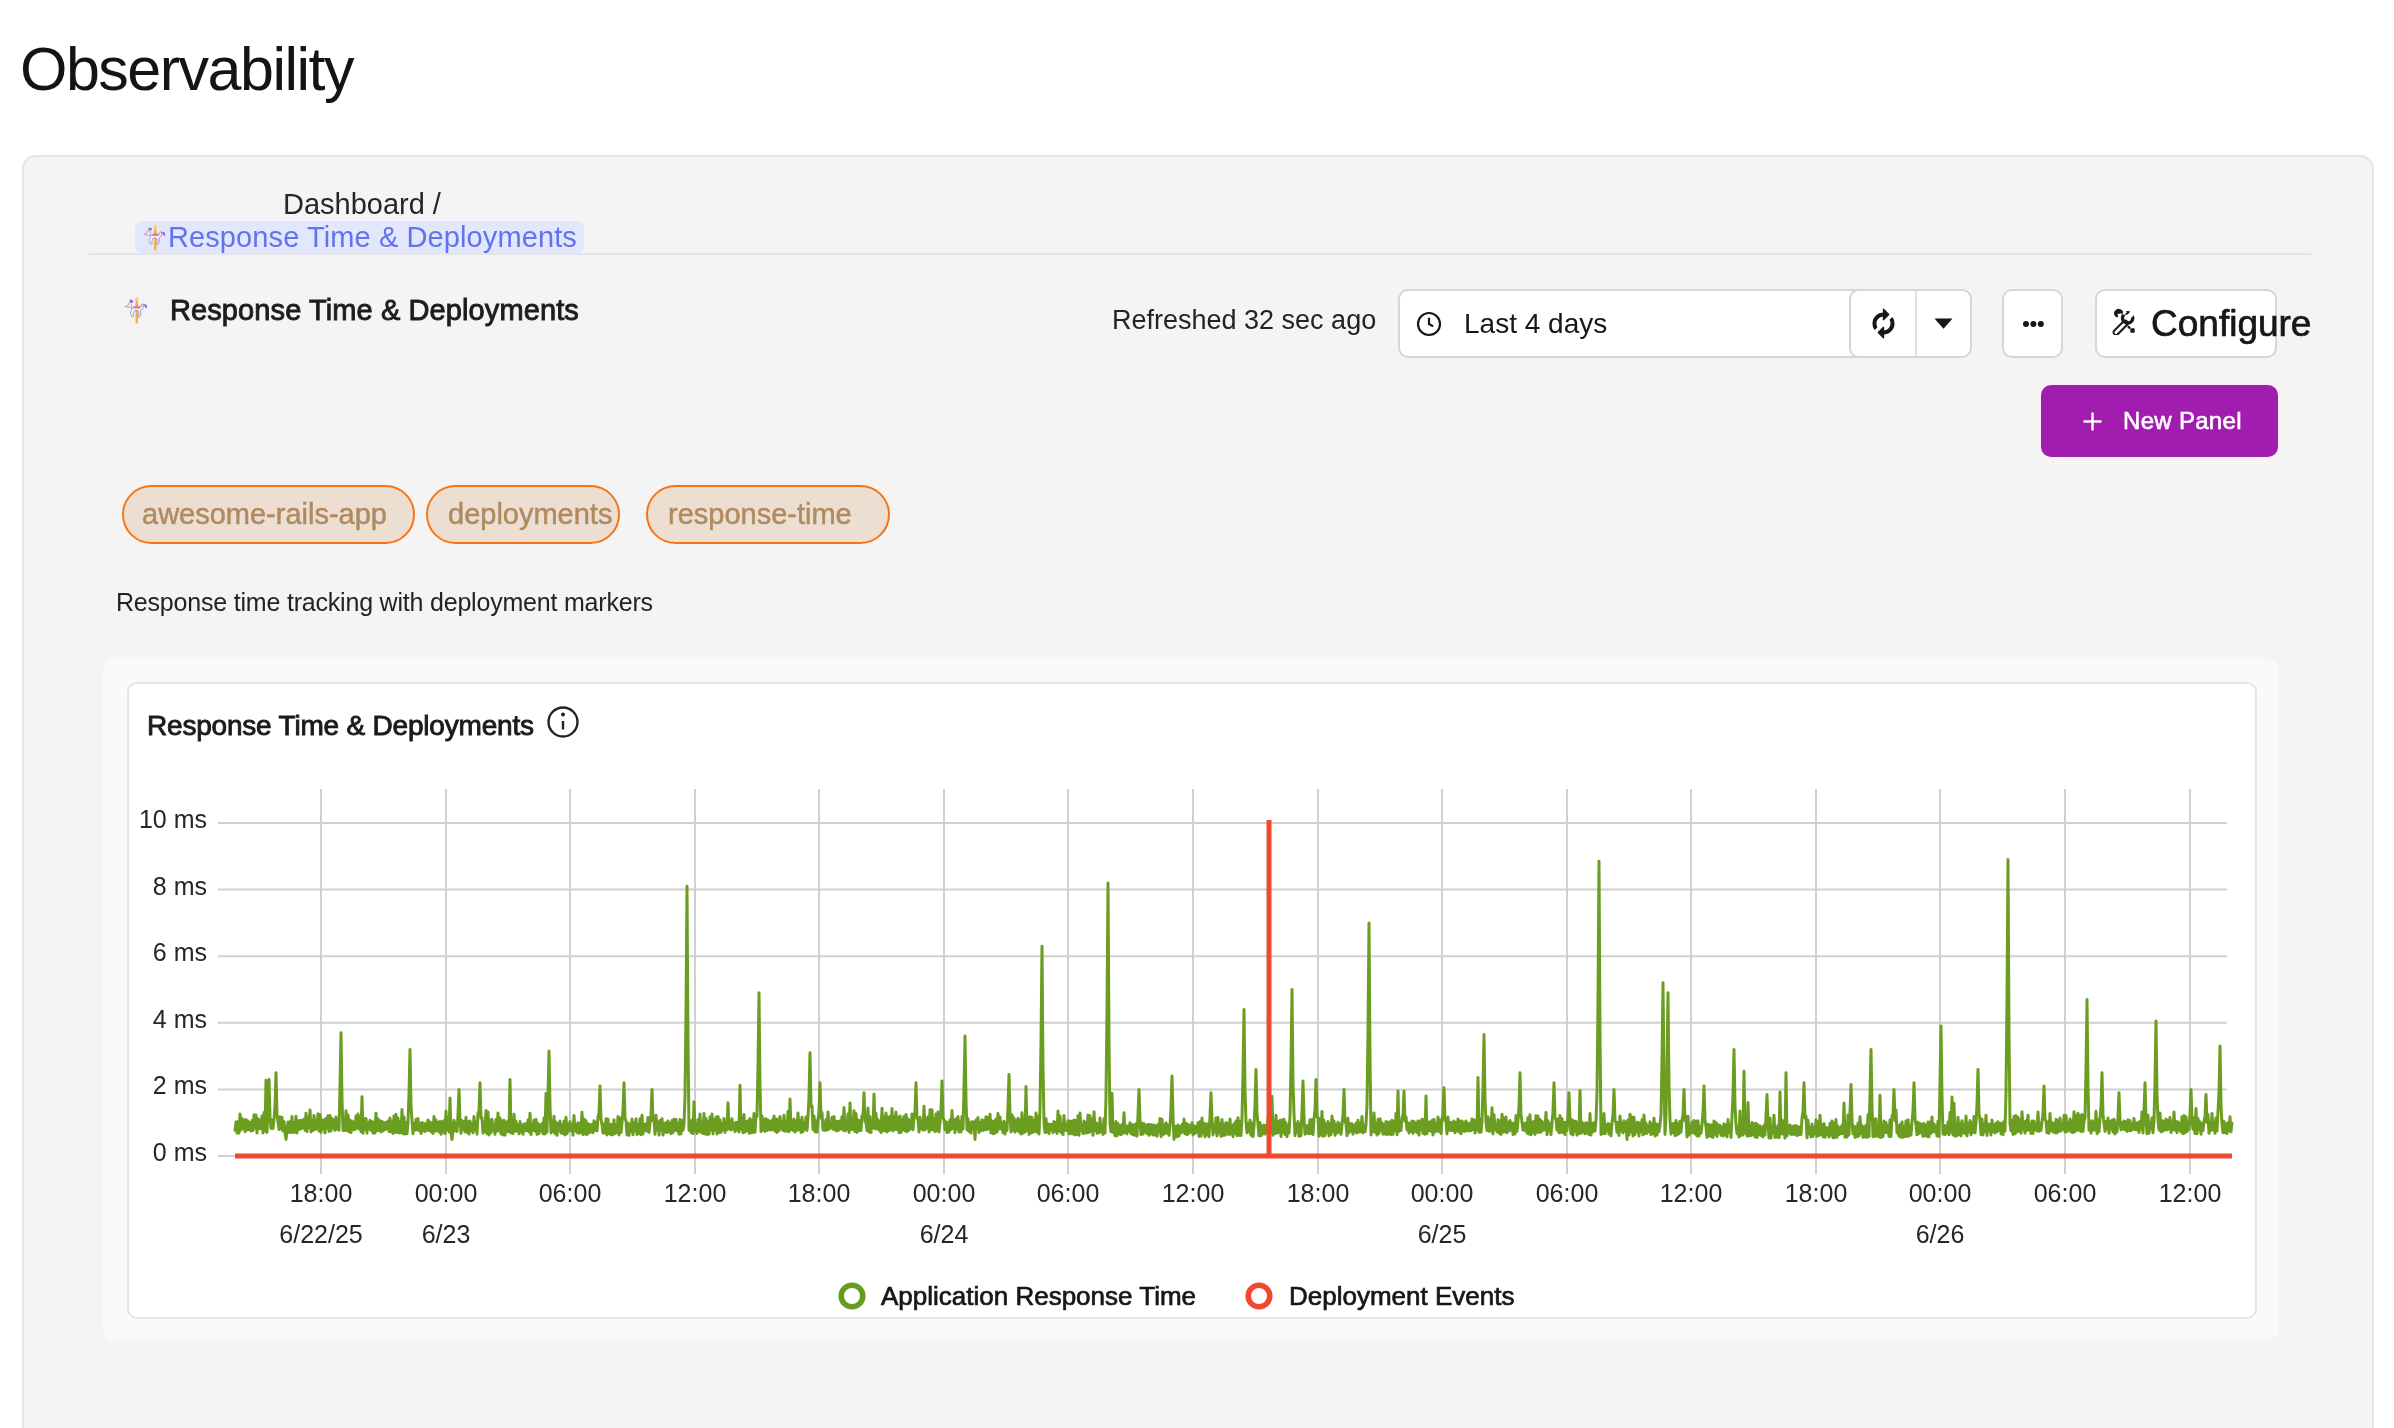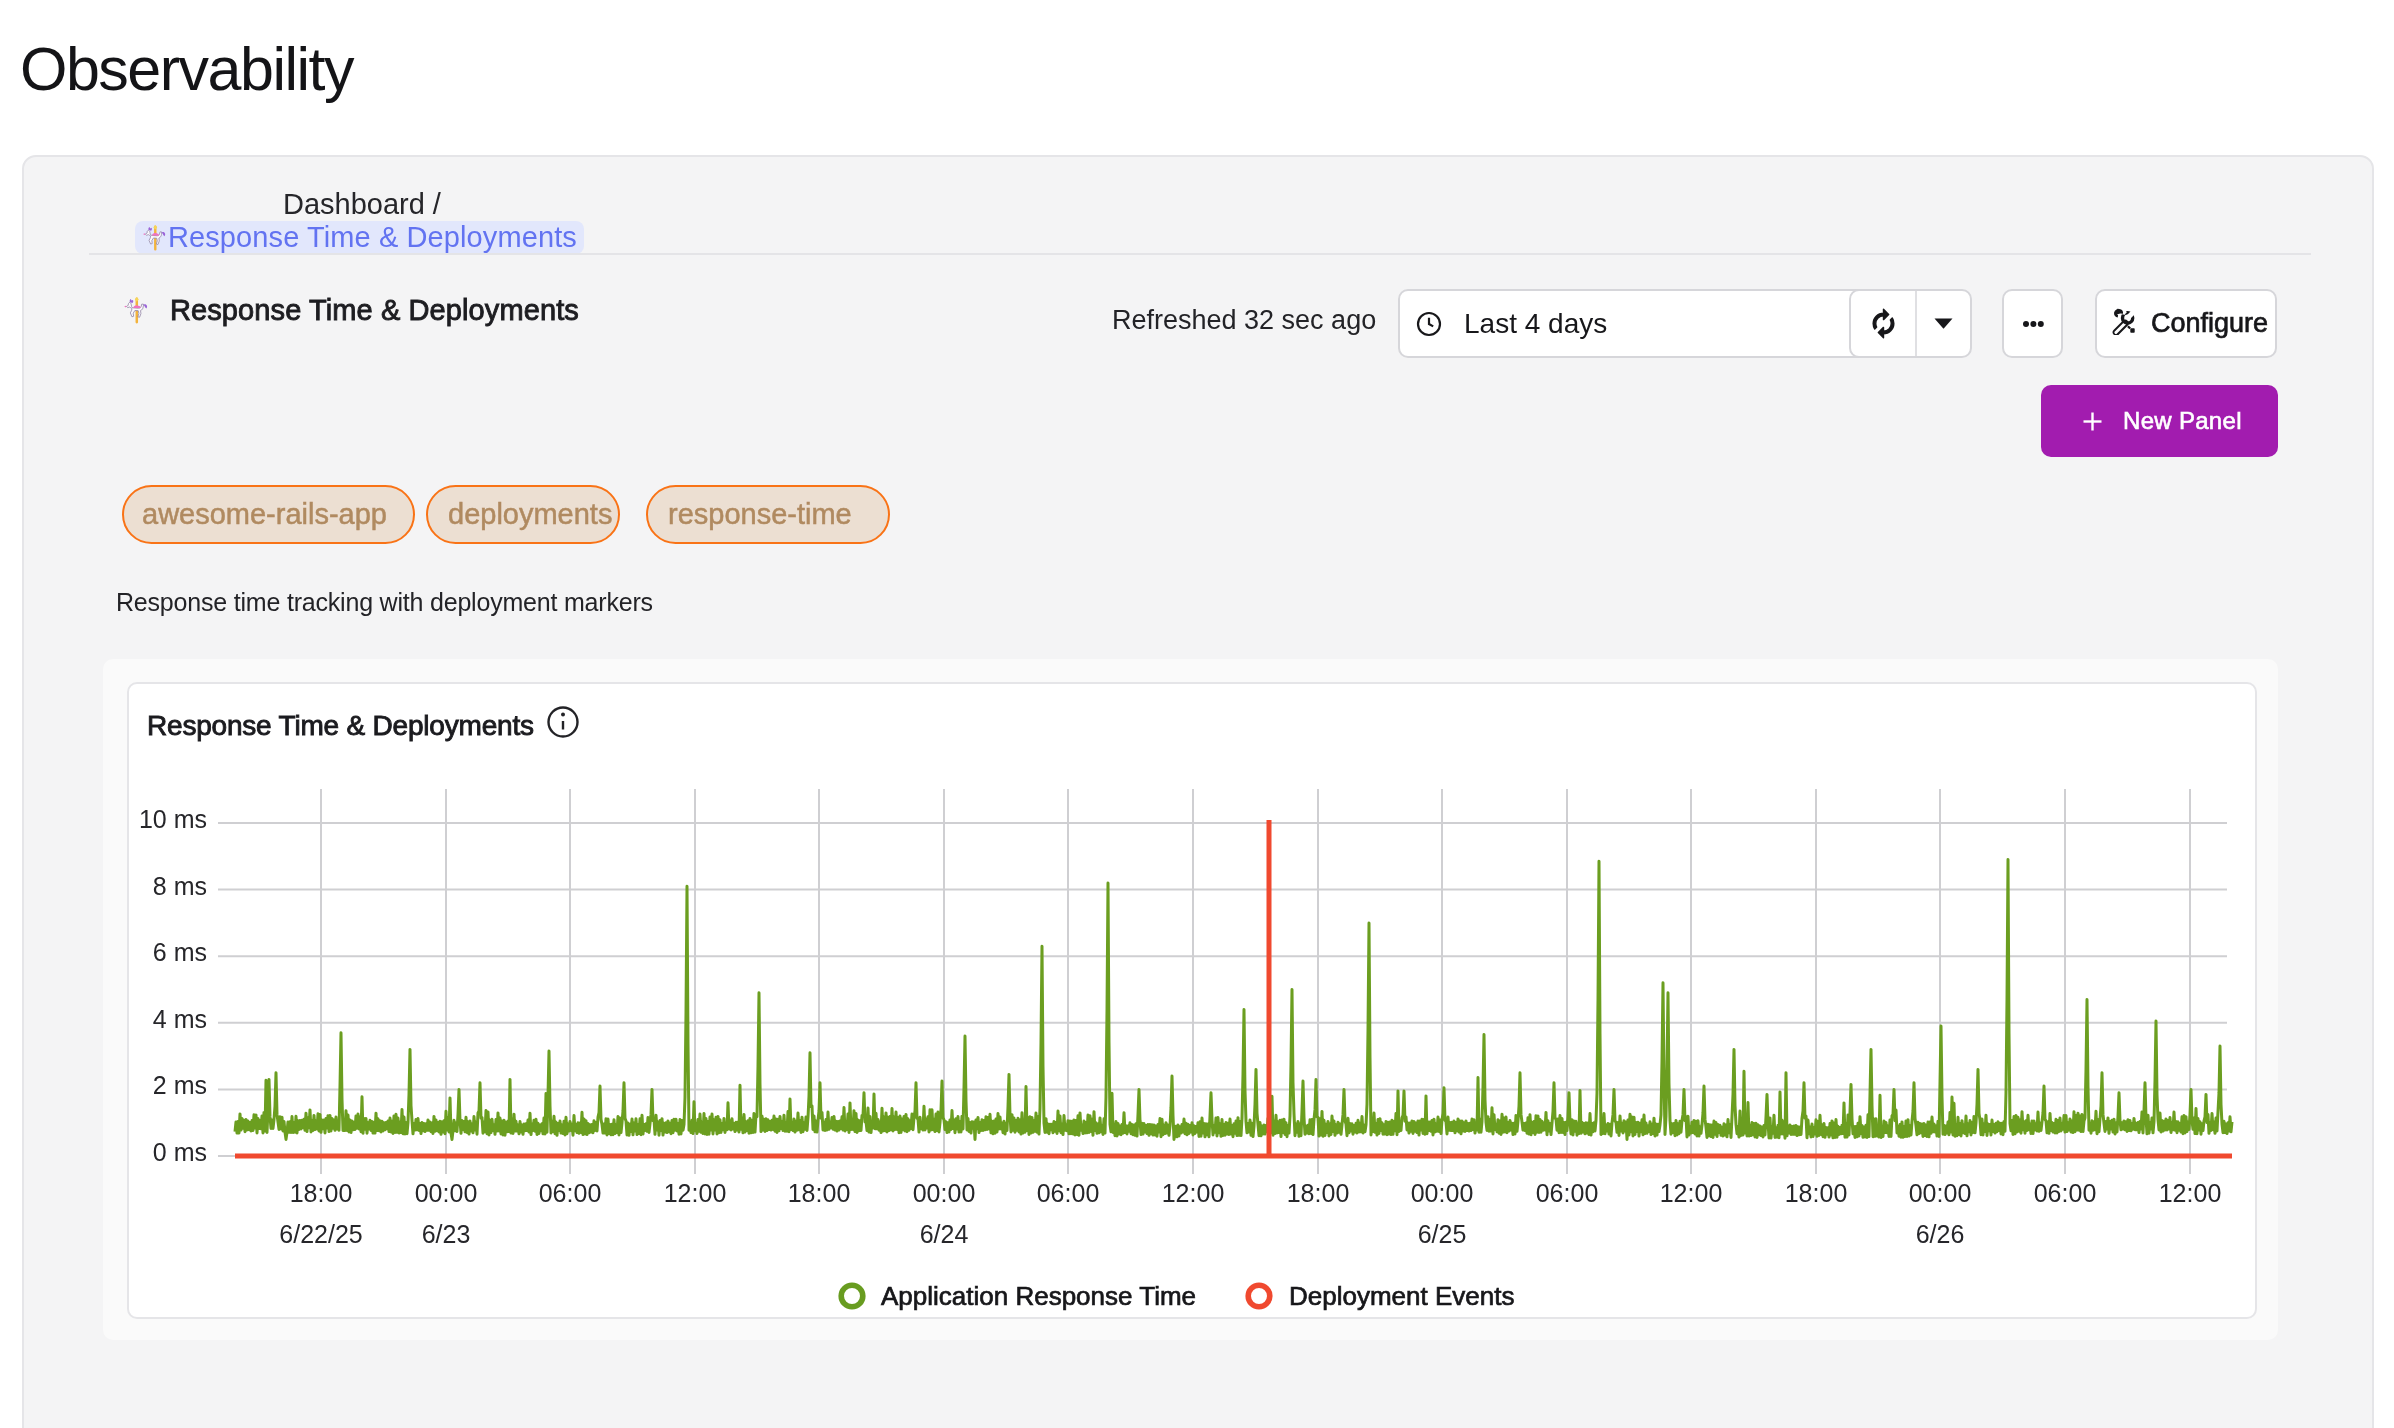--- a/index.html
+++ b/index.html
@@ -18,21 +18,21 @@
   display:flex; align-items:center; }
 #sel { left:1374px; width:500px; }
 #sel .lab { font-size:28px; color:#17171a; margin-left:22px; }
 #sel .chv { position:absolute; right:23px; top:30px; }
 #split { left:1825px; width:123px; padding:0; }
 #split .c1 { width:64px; height:100%; display:flex; align-items:center; justify-content:center; }
 #split .c2 { width:55px; height:100%; display:flex; align-items:center; justify-content:center; border-left:2px solid #e0e0e3; }
 #dots { left:1978px; width:61px; justify-content:center; }
 #cfg { left:2071px; width:182px; }
 #cfg .i { margin-left:13px; }
-#cfg .t { margin-left:14px; font-size:27px; color:#17171a; -webkit-text-stroke:0.7px #17171a; }
+#cfg .t { margin-left:14px; font-size:37px; color:#17171a; -webkit-text-stroke:0.7px #17171a; }
 #newpanel { position:absolute; left:2017px; top:228px; width:237px; height:72px; background:#a21caf;
   border-radius:10px; display:flex; align-items:center; }
 #newpanel .p { margin-left:42px; display:flex; }
 #newpanel .t { margin-left:21px; font-size:24px; color:#fff; -webkit-text-stroke:0.6px #fff; letter-spacing:0.3px; }
 .tag { position:absolute; top:328px; height:59px; background:#ecdfd2; border:2px solid #f97316; border-radius:30px;
   color:#b08a60; font-size:29px; -webkit-text-stroke:0.5px #b08a60; display:flex; align-items:center; }
 #desc { position:absolute; left:92px; top:431px; font-size:25px; color:#232327; letter-spacing:-0.2px; }
 #chartouter { position:absolute; left:79px; top:502px; width:2175px; height:681px; background:#fafafa; border-radius:10px; }
 #chartcard { position:absolute; left:24px; top:23px; width:2130px; height:637px; background:#fff;
   border:2px solid #e5e5e8; border-radius:10px; }

